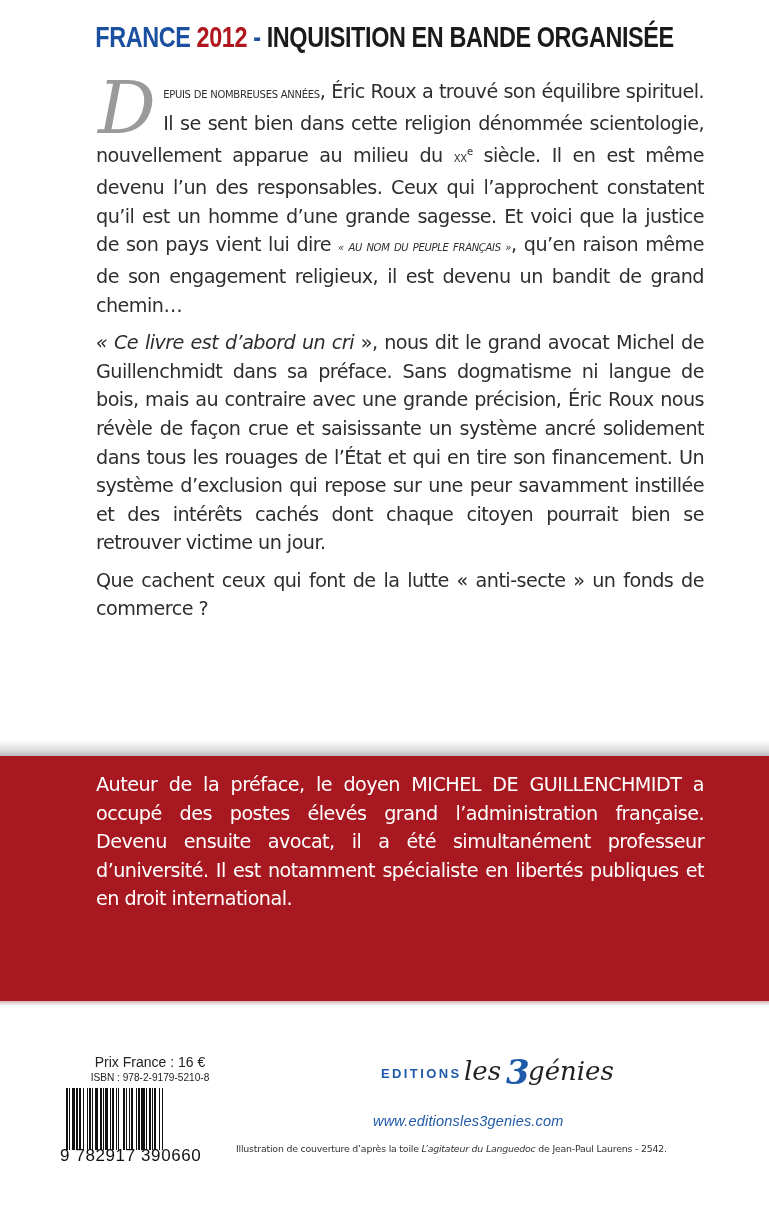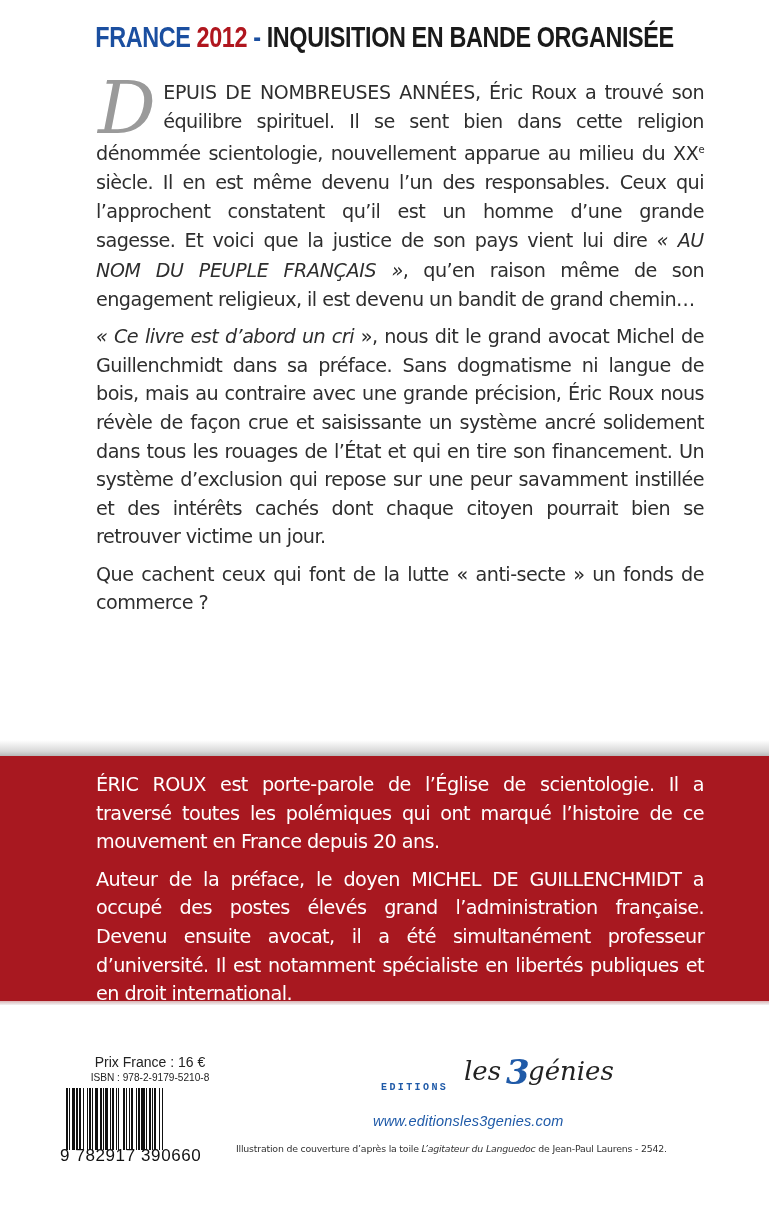--- a/index.html
+++ b/index.html
@@ -21,21 +21,21 @@
     position: absolute; top: 78px; left: 96px; width: 608px;
     font-size: 19.2px; line-height: 28.6px; color: #2e2e2e;
     text-align: justify; font-family: "DejaVu Sans", sans-serif;
     letter-spacing: -0.55px;
   }
   .main-text p { margin-bottom: 9px; }
   .dropcap {
     float: left; font-family: "DejaVu Serif", serif; font-style: italic;
     font-size: 72px; line-height: 56px; color: #9a9a9a; margin: 2px 8px 0 2px;
   }
-  .smallcaps { font-size: 19px; letter-spacing: -0.3px; }
+  .smallcaps { font-size: 10px; letter-spacing: -0.3px; }
   .italic { font-style: italic; text-align: right; }
   .sup { font-size: 10px; vertical-align: super; }
 
   .band-shadow {
     position: absolute; top: 740px; left: 0; width: 769px; height: 16px;
     background: linear-gradient(to bottom, #ffffff 0%, #d8d8d8 70%, #b8b8b8 100%);
   }
   .red-band {
     position: absolute; top: 756px; left: 0; width: 769px; height: 245px;
     background: #a81820;
@@ -65,22 +65,22 @@
   .barcode-digits {
     position: absolute; top: 1146px; left: 60px; width: 180px;
     font-family: "Liberation Sans", sans-serif; font-size: 17px; color: #111;
     letter-spacing: 0.6px; background: transparent;
   }
 
   .publisher {
     position: absolute; top: 1058px; left: 368px; width: 250px; height: 40px;
   }
   .pub-editions {
-    position: absolute; top: 24px; left: 13px; font-family: Liberation Mono, monospace;
-    font-weight: bold; font-size: 10px; letter-spacing: 2.4px; color: #1f5aa8;
+    position: absolute; top: 8px; left: 13px; font-family: Liberation Sans, sans-serif;
+    font-weight: bold; font-size: 13px; letter-spacing: 2.4px; color: #1f5aa8;
   }
   .pub-les {
     position: absolute; top: -2px; left: 96px; font-family: "DejaVu Serif", serif;
     font-style: italic; font-size: 26px; color: #222;
   }
   .pub-3 {
     position: absolute; top: -6px; left: 138px; font-family: "DejaVu Serif", serif;
     font-style: italic; font-size: 34px; color: #1f5aa8; font-weight: bold;
   }
   .pub-genies {
@@ -111,21 +111,20 @@
   <p><span class="dropcap">D</span><span class="smallcaps">EPUIS DE NOMBREUSES ANNÉES</span><span>, Éric Roux a trouvé son équilibre spirituel. Il se sent bien dans cette religion dénommée scientologie, nouvellement apparue au milieu du </span><span class="smallcaps">XX</span><span class="sup">e</span><span> siècle. Il en est même devenu l’un des responsables. Ceux qui l’approchent constatent qu’il est un homme d’une grande sagesse. Et voici que la justice de son pays vient lui dire </span><span class="italic smallcaps">« AU NOM DU PEUPLE FRANÇAIS »</span><span>, qu’en raison même de son engagement religieux, il est devenu un bandit de grand chemin…</span></p>
   <p><span class="italic">« Ce </span><span class="italic">livre est d’abord un cri</span><span> »</span><span>, nous dit le grand avocat Michel de Guillenchmidt dans sa préface. Sans dogmatisme ni langue de bois, mais au contraire avec une grande précision, Éric Roux nous révèle de façon crue et saisissante un système ancré solidement dans tous les rouages de l’État et qui en tire son financement. Un système d’exclusion qui repose sur une peur savamment instillée et des intérêts cachés dont chaque citoyen pourrait bien se retrouver victime un jour.</span></p>
   <p>Que cachent ceux qui font de la lutte « anti-secte » un fonds de commerce ?</p>
 </div>
 
 <div class="band-shadow"></div>
 <div class="red-band"></div>
 <div class="band-bottom"></div>
 
 <div class="bio-text">
-  <p>ÉRIC ROUX est porte-parole de l’Église de scientologie. Il a traversé toutes les polémiques qui ont marqué l’histoire de ce mouvement en France depuis 20 ans.</p>
   <p>Auteur de la préface, le doyen MICHEL DE GUILLENCHMIDT a occupé des postes élevés grand l’administration française. Devenu ensuite avocat, il a été simultanément professeur d’université. Il est notamment spécialiste en libertés publiques et en droit international.</p>
 </div>
 
 <div class="price-block">
   <div class="price">Prix France : 16 €</div>
   <div class="isbn">ISBN : 978-2-9179-5210-8</div>
 </div>
 
 <div class="barcode" id="barcode">
     <span style="width: 2.1px; background: rgb(17, 17, 17);"></span>

